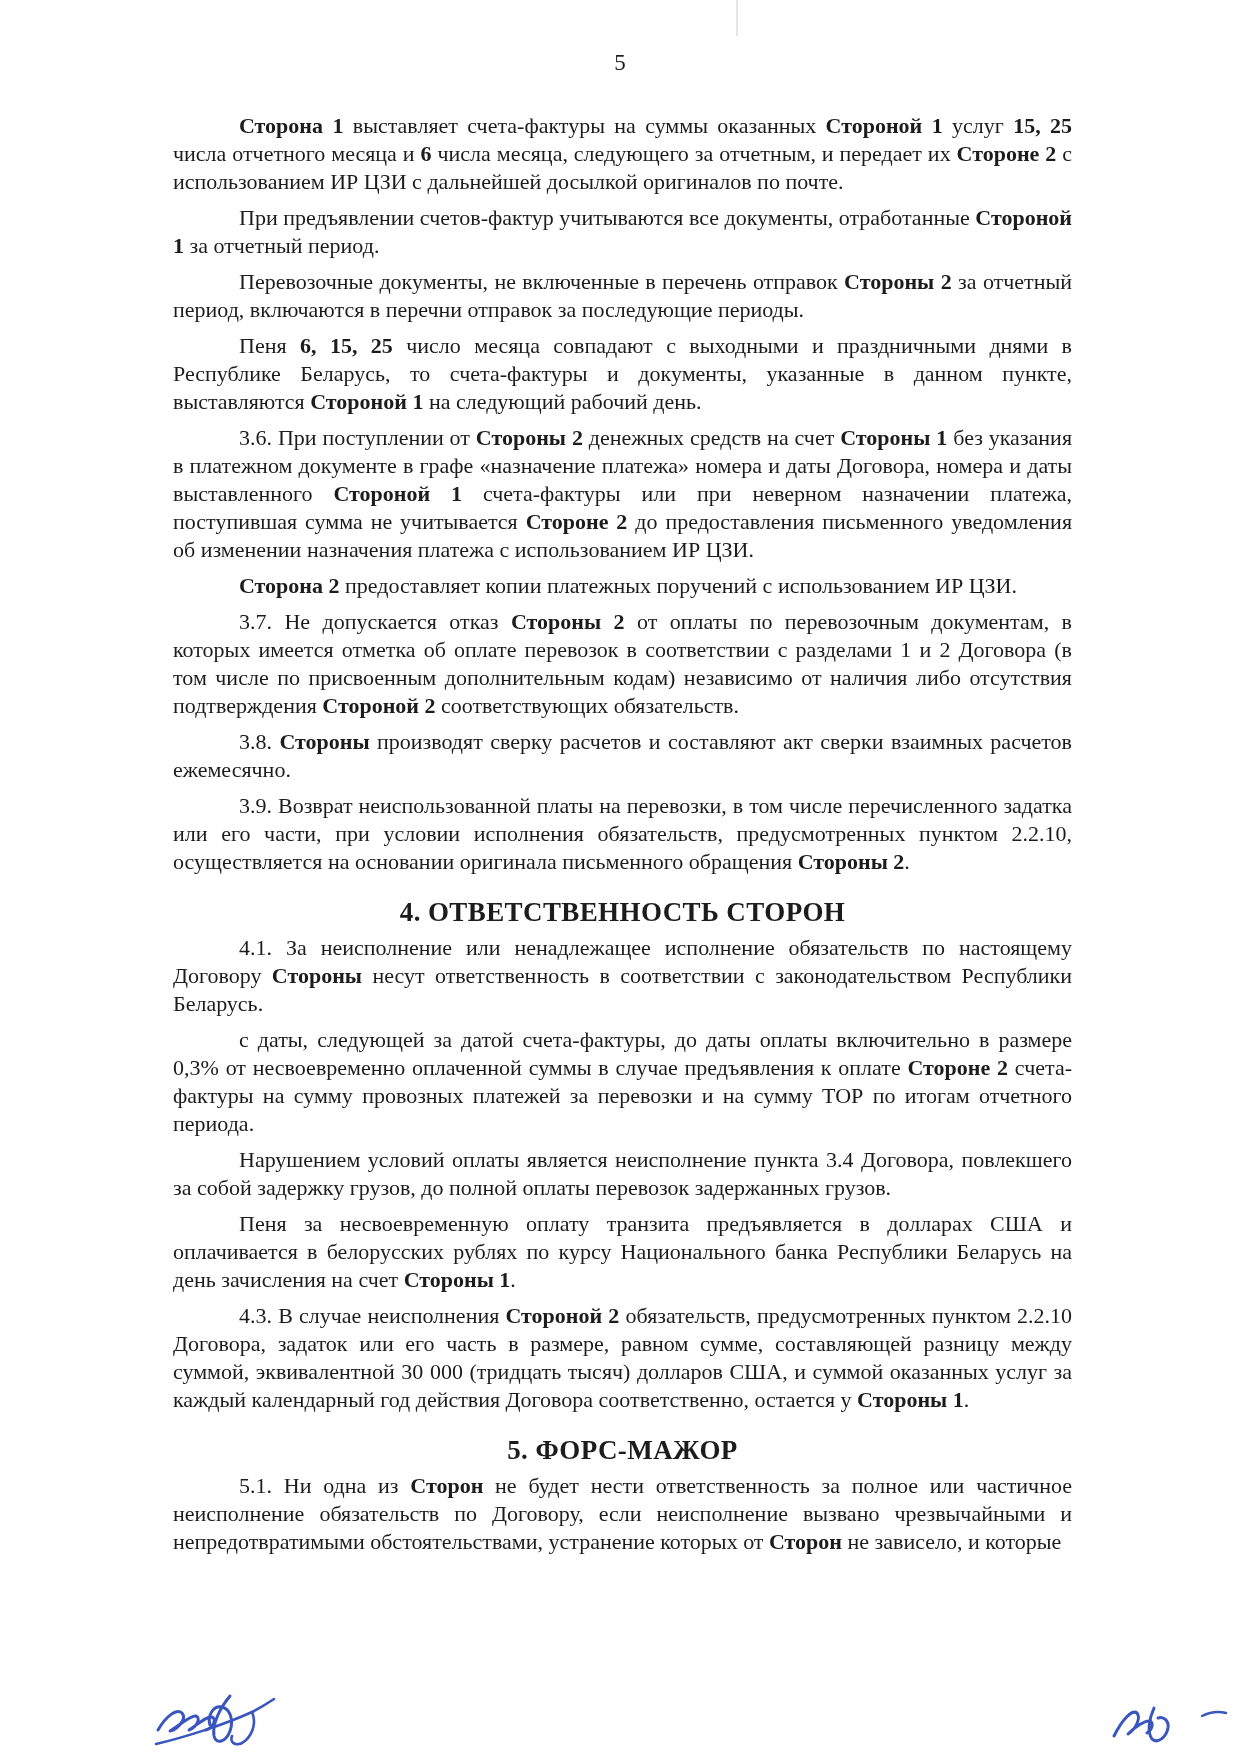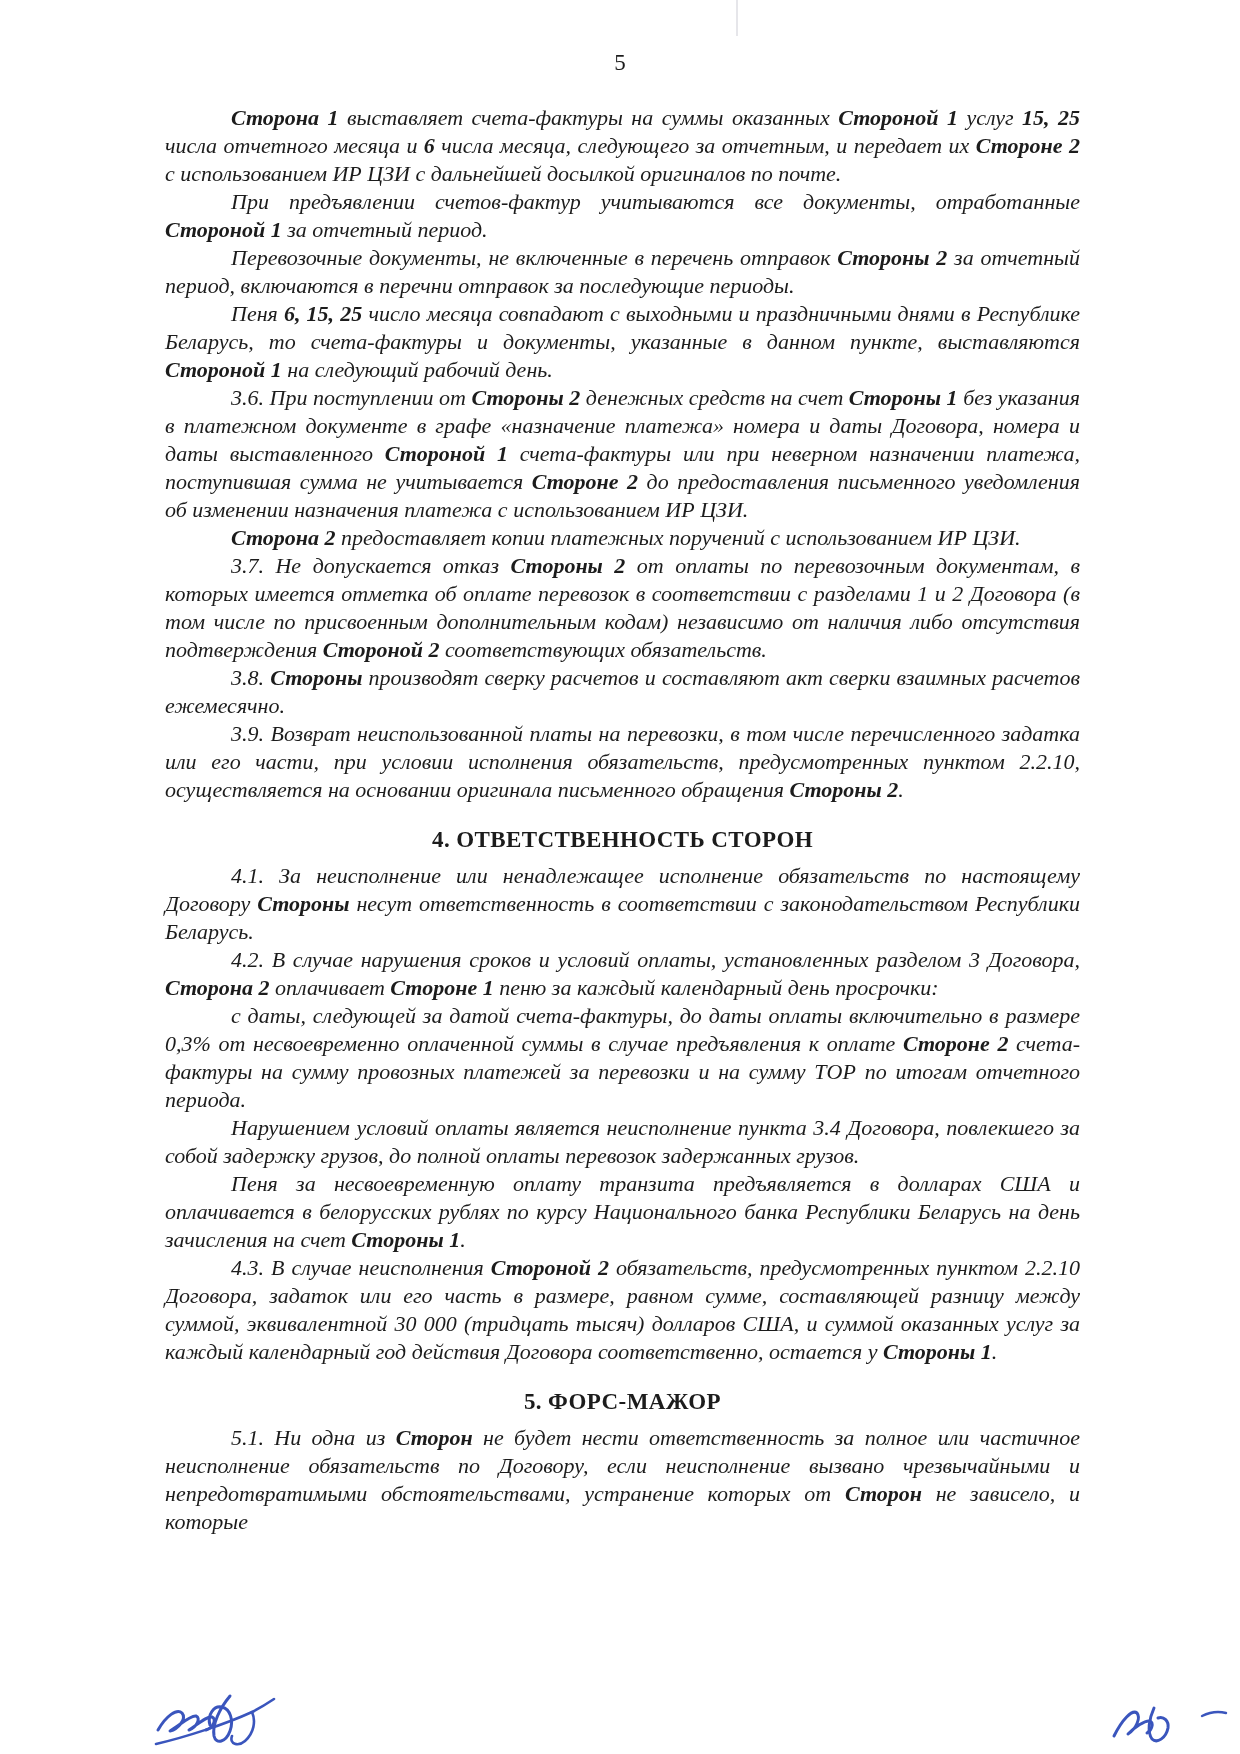--- a/index.html
+++ b/index.html
@@ -21,27 +21,26 @@
     font-size: 23px;
   }
   .content {
     position: absolute; left: 165px; top: 104px; width: 915px;
     font-size: 22px;
     line-height: 28px;
   }
   .para {
     text-align: justify;
     text-indent: 66px;
-    margin: 0;
-    font-style: italic;
+    margin: 8px;
   }
   .heading {
     text-align: center;
     font-weight: bold;
-    font-size: 23px;
+    font-size: 27px;
     margin: 22px 0 8px 0;
     text-indent: 0;
     letter-spacing: 0.4px;
   }
   b { font-weight: bold; }
   .sig { position: absolute; }
   .sig path {
     fill: none;
     stroke-linecap: round;
     stroke-linejoin: round;
@@ -68,21 +67,20 @@
       <div class="para"><span>При предъявлении счетов-фактур учитываются все документы, отработанные </span><b>Стороной 1</b><span> за отчетный период.</span></div>
       <div class="para"><span>Перевозочные документы, не включенные в перечень отправок </span><b>Стороны 2</b><span> за отчетный период, включаются в перечни отправок за последующие периоды.</span></div>
       <div class="para"><span>Пеня </span><b>6, 15, 25</b><span> число месяца совпадают с выходными и праздничными днями в Республике Беларусь, то счета-фактуры и документы, указанные в данном пункте, выставляются </span><b>Стороной 1</b><span> на следующий рабочий день.</span></div>
       <div class="para"><span>3.6. При поступлении от </span><b>Стороны 2</b><span> денежных средств на счет </span><b>Стороны 1</b><span> без указания в платежном документе в графе «назначение платежа» номера и даты Договора, номера и даты выставленного </span><b>Стороной 1</b><span> счета-фактуры или при неверном назначении платежа, поступившая сумма не учитывается </span><b>Стороне 2</b><span> до предоставления письменного уведомления об изменении назначения платежа с использованием ИР ЦЗИ.</span></div>
       <div class="para"><b>Сторона 2</b><span> предоставляет копии платежных поручений с использованием ИР ЦЗИ.</span></div>
       <div class="para"><span>3.7. Не допускается отказ </span><b>Стороны 2</b><span> от оплаты по перевозочным документам, в которых имеется отметка об оплате перевозок в соответствии с разделами 1 и 2 Договора (в том числе по присвоенным дополнительным кодам) независимо от наличия либо отсутствия подтверждения </span><b>Стороной 2</b><span> соответствующих обязательств.</span></div>
       <div class="para"><span>3.8. </span><b>Стороны</b><span> производят сверку расчетов и составляют акт сверки взаимных расчетов ежемесячно.</span></div>
       <div class="para"><span>3.9. Возврат неиспользованной платы на перевозки, в том числе перечисленного задатка или его части, при условии исполнения обязательств, предусмотренных пунктом 2.2.10, осуществляется на основании оригинала письменного обращения </span><b>Стороны 2</b><span>.</span></div>
       <div class="heading"><b>4. ОТВЕТСТВЕННОСТЬ СТОРОН</b></div>
       <div class="para"><span>4.1. За неисполнение или ненадлежащее исполнение обязательств по настоящему Договору </span><b>Стороны</b><span> несут ответственность в соответствии с законодательством Республики Беларусь.</span></div>
-      <div class="para"><span>4.2. В случае нарушения сроков и условий оплаты, установленных разделом 3 Договора, </span><b>Сторона 2</b><span> оплачивает </span><b>Стороне 1</b><span> пеню за каждый календарный день просрочки:</span></div>
       <div class="para"><span>с даты, следующей за датой счета-фактуры, до даты оплаты включительно в размере 0,3% от несвоевременно оплаченной суммы в случае предъявления к оплате </span><b>Стороне 2</b><span> счета-фактуры на сумму провозных платежей за перевозки и на сумму ТОР по итогам отчетного периода.</span></div>
       <div class="para"><span>Нарушением условий оплаты является неисполнение пункта 3.4 Договора, повлекшего за собой задержку грузов, до полной оплаты перевозок задержанных грузов.</span></div>
       <div class="para"><span>Пеня за несвоевременную оплату транзита предъявляется в долларах США и оплачивается в белорусских рублях по курсу Национального банка Республики Беларусь на день зачисления на счет </span><b>Стороны 1</b><span>.</span></div>
       <div class="para"><span>4.3. В случае неисполнения </span><b>Стороной 2</b><span> обязательств, предусмотренных пунктом 2.2.10 Договора, задаток или его часть в размере, равном сумме, составляющей разницу между суммой, эквивалентной 30 000 (тридцать тысяч) долларов США, и суммой оказанных услуг за каждый календарный год действия Договора соответственно, остается у </span><b>Стороны 1</b><span>.</span></div>
       <div class="heading"><b>5. ФОРС-МАЖОР</b></div>
       <div class="para"><span>5.1. Ни одна из </span><b>Сторон</b><span> не будет нести ответственность за полное или частичное неисполнение обязательств по Договору, если неисполнение вызвано чрезвычайными и непредотвратимыми обстоятельствами, устранение которых от </span><b>Сторон</b><span> не зависело, и которые</span></div>
     </div>
 
   <svg class="sig sig-left" width="150" height="70" viewBox="0 0 150 70">
     <path class="sig-stroke" stroke-width="3" d="M6,46 C14,32 25,24 30,29 C35,35 26,45 18,47 C27,42 38,31 44,32 C49,34 45,43 37,46 C46,40 55,32 60,33 C65,35 61,44 54,46" stroke="#3a55bd"></path>

